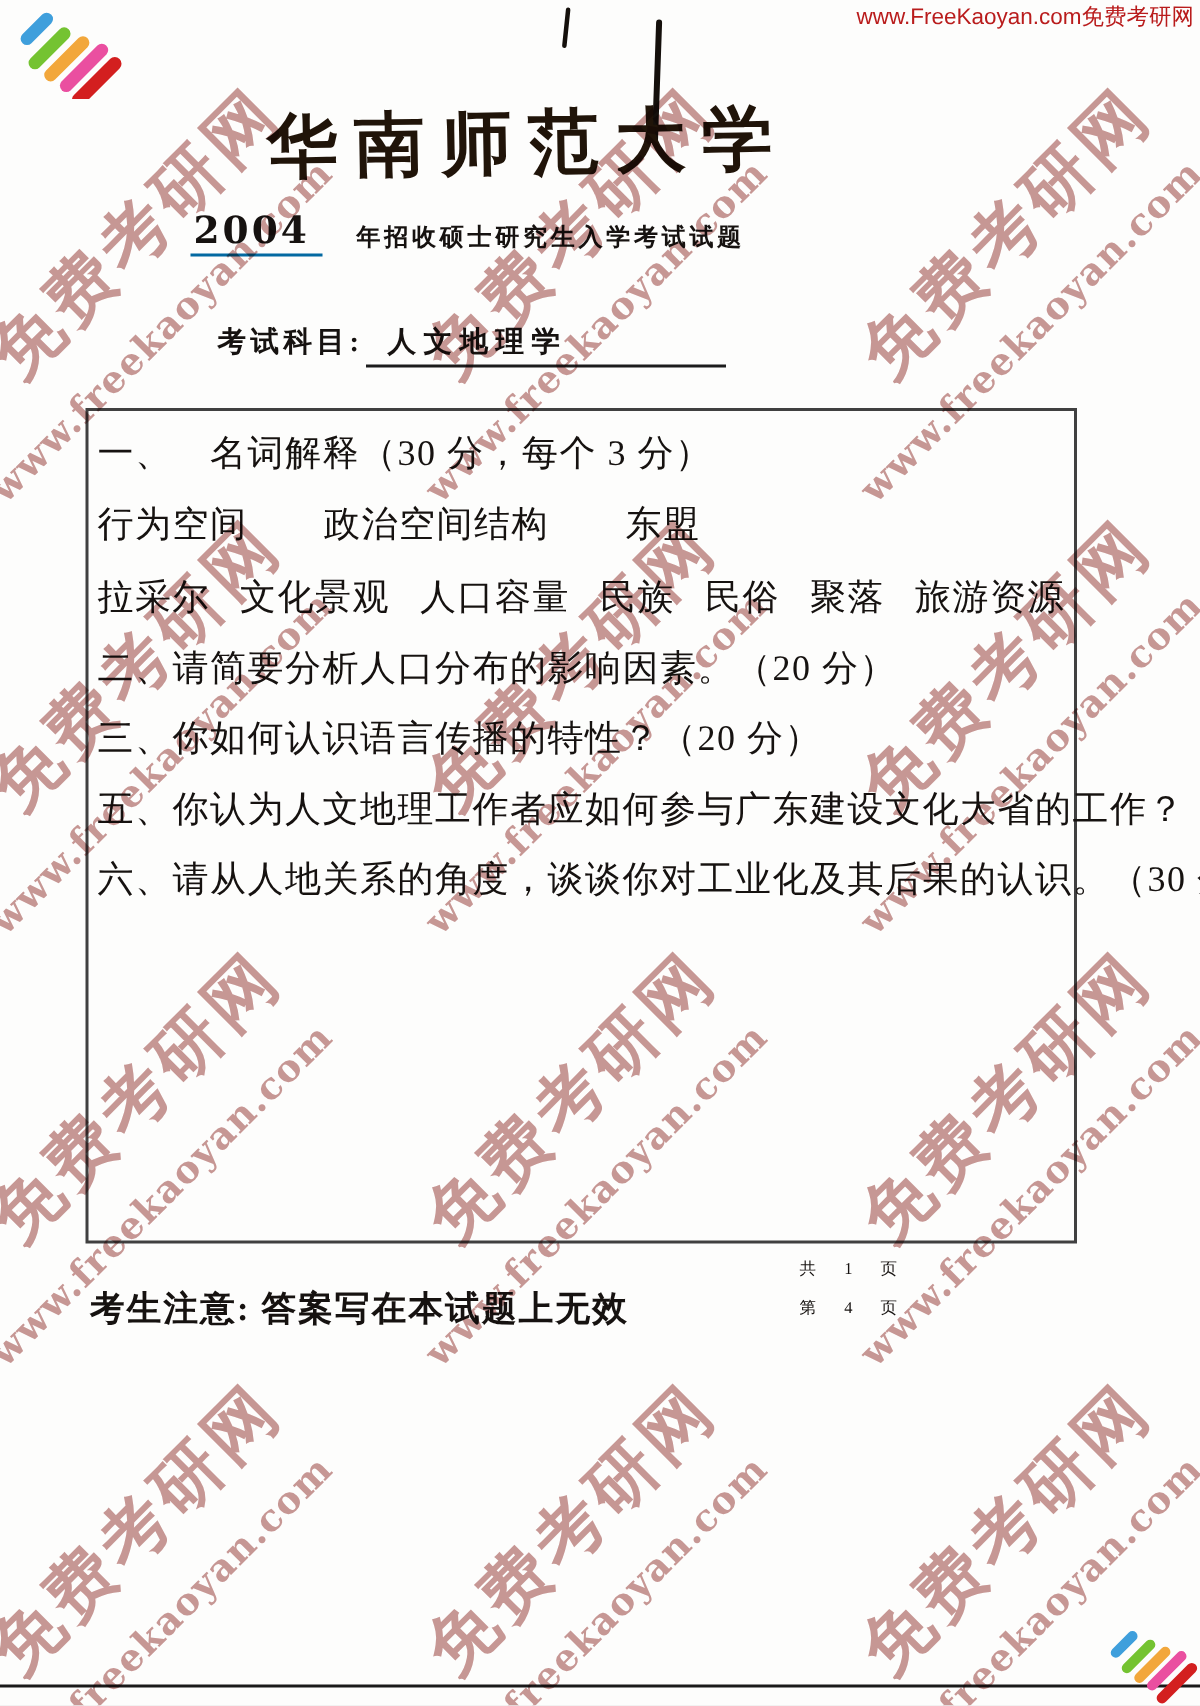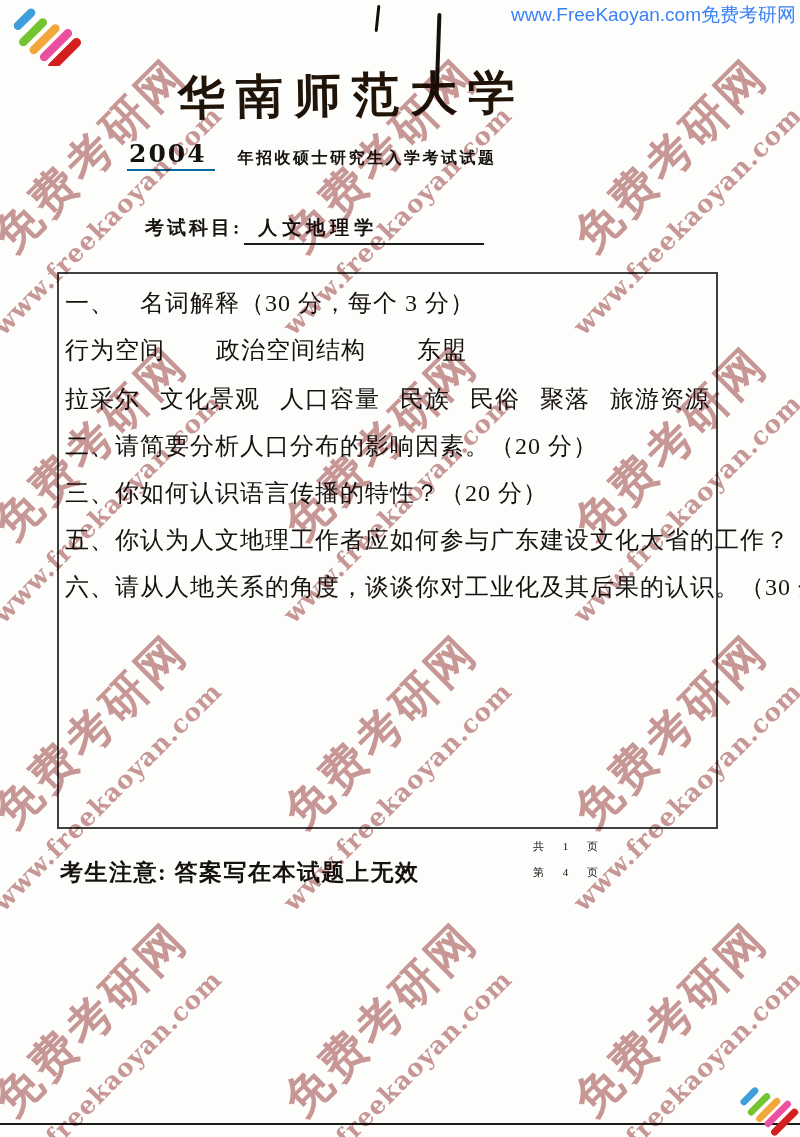--- a/index.html
+++ b/index.html
@@ -11,21 +11,21 @@
   #wm-layer{position:absolute;inset:0;z-index:5;pointer-events:none;mix-blend-mode:multiply;opacity:.92;}
   .wm-tile{position:absolute;width:300px;height:300px;overflow:visible;}
   .wm-rot{position:absolute;inset:0;display:flex;flex-direction:column;align-items:center;justify-content:center;gap:12px;transform:rotate(-45deg);}
   .wm-cn{font-family:"Liberation Sans","DejaVu Sans",sans-serif;font-weight:bold;font-size:46px;letter-spacing:4px;white-space:nowrap;}
   .wm-url{font-family:"DejaVu Serif",serif;font-weight:bold;font-size:25px;letter-spacing:1px;white-space:nowrap;transform:translateX(-34px);}
   
   #logo-top{position:absolute;left:3px;top:4px;z-index:2;}
   #logo-bottom{position:absolute;left:735px;top:1080px;z-index:4;}
   #site-url{
     position:absolute;right:4px;top:2px;z-index:2;
-    font-family:"Liberation Sans","DejaVu Sans",sans-serif;font-size:19px;color:#3b82f6;
+    font-family:"Liberation Sans","DejaVu Sans",sans-serif;font-size:15px;color:#b91c1c;
   }
   .ink{position:absolute;background:#15100c;z-index:2;border-radius:3px;}
   #ink-1{left:376px;top:5px;width:3px;height:27px;transform:rotate(6deg);}
   #ink-2{left:436px;top:13px;width:4px;height:84px;transform:rotate(2deg);border-radius:4px;}
   
   #uni-title{
     position:absolute;left:178px;top:64px;z-index:2;
     font-size:47px;font-weight:bold;letter-spacing:11px;color:#201409;
     transform:rotate(-1deg);white-space:nowrap;
   }

